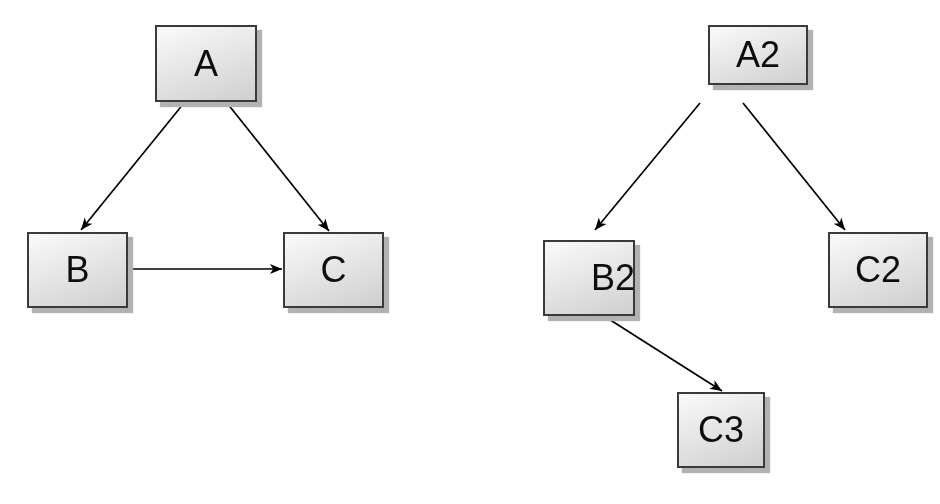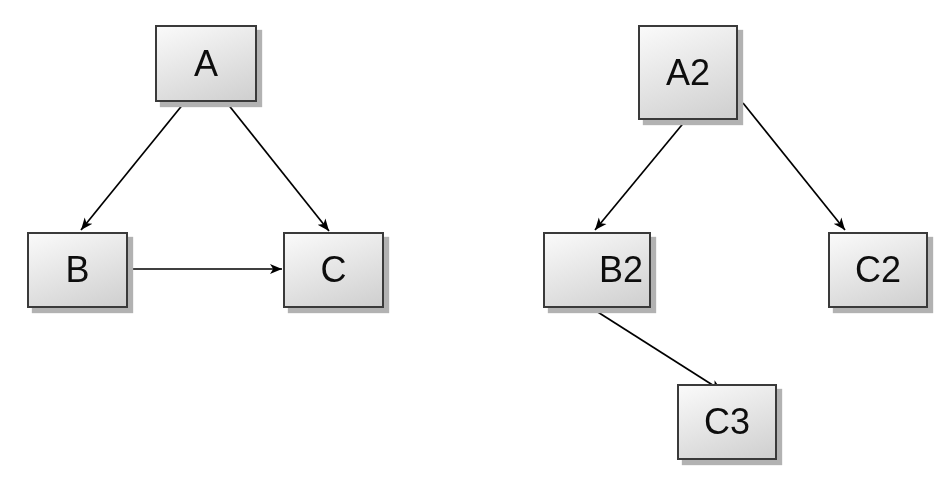--- a/index.html
+++ b/index.html
@@ -70,26 +70,26 @@
   <div id="node-layer">
       <div class="node" style="left: 155px; top: 25px; width: 102px; height: 77px; border-color: rgb(58, 58, 58); background: linear-gradient(160deg, rgb(250, 250, 250) 0%, rgb(207, 207, 207) 100%); box-shadow: rgb(178, 178, 178) 5px 5px 1px;">
         <span class="node-label" style="color: rgb(13, 13, 13);">A</span>
       </div>
       <div class="node" style="left: 27px; top: 232px; width: 101px; height: 76px; border-color: rgb(58, 58, 58); background: linear-gradient(160deg, rgb(250, 250, 250) 0%, rgb(207, 207, 207) 100%); box-shadow: rgb(178, 178, 178) 5px 5px 1px;">
         <span class="node-label" style="color: rgb(13, 13, 13);">B</span>
       </div>
       <div class="node" style="left: 283px; top: 232px; width: 101px; height: 76px; border-color: rgb(58, 58, 58); background: linear-gradient(160deg, rgb(250, 250, 250) 0%, rgb(207, 207, 207) 100%); box-shadow: rgb(178, 178, 178) 5px 5px 1px;">
         <span class="node-label" style="color: rgb(13, 13, 13);">C</span>
       </div>
-      <div class="node" style="left: 638px; top: 25px; width: 100px; height: 95px; border-color: rgb(58, 58, 58); background: linear-gradient(160deg, rgb(250, 250, 250) 0%, rgb(207, 207, 207) 100%); box-shadow: rgb(178, 178, 178) 5px 5px 1px;">
+      <div class="node" style="left: 708px; top: 25px; width: 100px; height: 60px; border-color: rgb(58, 58, 58); background: linear-gradient(160deg, rgb(250, 250, 250) 0%, rgb(207, 207, 207) 100%); box-shadow: rgb(178, 178, 178) 5px 5px 1px;">
         <span class="node-label" style="color: rgb(13, 13, 13);">A2</span>
       </div>
-      <div class="node" style="left: 543px; top: 232px; width: 108px; height: 76px; border-color: rgb(58, 58, 58); background: linear-gradient(160deg, rgb(250, 250, 250) 0%, rgb(207, 207, 207) 100%); box-shadow: rgb(178, 178, 178) 5px 5px 1px; padding-left: 48px;">
+      <div class="node" style="left: 543px; top: 240px; width: 92px; height: 76px; border-color: rgb(58, 58, 58); background: linear-gradient(160deg, rgb(250, 250, 250) 0%, rgb(207, 207, 207) 100%); box-shadow: rgb(178, 178, 178) 5px 5px 1px; padding-left: 48px;">
         <span class="node-label" style="color: rgb(13, 13, 13);">B2</span>
       </div>
       <div class="node" style="left: 800px; top: 232px; width: 100px; height: 76px; border-color: rgb(58, 58, 58); background: linear-gradient(160deg, rgb(250, 250, 250) 0%, rgb(207, 207, 207) 100%); box-shadow: rgb(178, 178, 178) 5px 5px 1px; margin-left: 28px;">
         <span class="node-label" style="color: rgb(13, 13, 13);">C2</span>
       </div>
-      <div class="node" style="left: 677px; top: 384px; width: 100px; height: 76px; border-color: rgb(58, 58, 58); background: linear-gradient(160deg, rgb(250, 250, 250) 0%, rgb(207, 207, 207) 100%); box-shadow: rgb(178, 178, 178) 5px 5px 1px;">
+      <div class="node" style="left: 677px; top: 392px; width: 88px; height: 76px; border-color: rgb(58, 58, 58); background: linear-gradient(160deg, rgb(250, 250, 250) 0%, rgb(207, 207, 207) 100%); box-shadow: rgb(178, 178, 178) 5px 5px 1px;">
         <span class="node-label" style="color: rgb(13, 13, 13);">C3</span>
       </div>
     </div>
 </div>
 
 </body></html>

